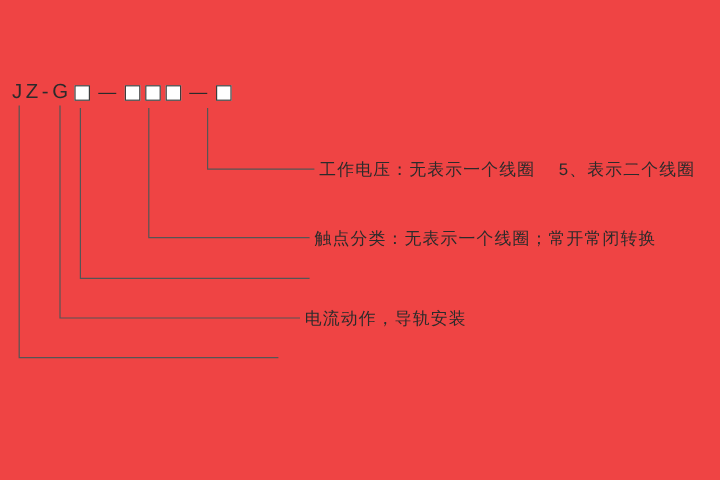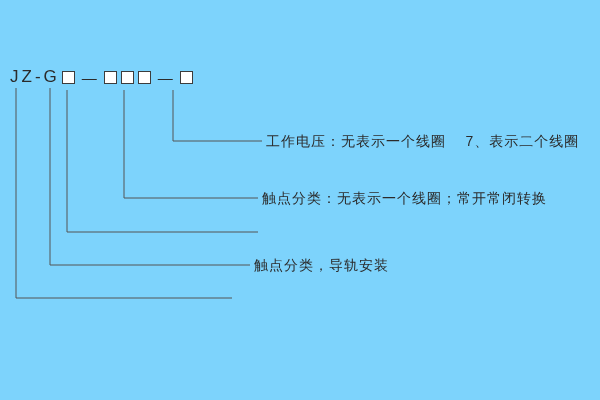--- a/index.html
+++ b/index.html
@@ -1,19 +1,19 @@
 <!DOCTYPE html>
 <html><head>
 <meta charset="utf-8">
 <style>
   html,body{margin:0;padding:0;background:#ffffff;}
   .stage{
     position:relative;
     width:600px;height:400px;
-    background:#7dd3fc;
+    background:#ef4444;
     font-family:"Liberation Sans","DejaVu Sans",sans-serif;
     color:#2b2b2b;
     overflow:hidden;
   }
   .model-code{
     position:absolute;
     left:10px;top:66px;
     height:22px;
     display:flex;
     align-items:center;
@@ -72,17 +72,17 @@
   </div>
 
   <svg class="lines" width="600" height="400" viewBox="0 0 600 400">
     <polyline points="173,90 173,141 262,141" fill="none" stroke="#555555" stroke-width="1"></polyline>
     <polyline points="124,90 124,198 258,198" fill="none" stroke="#555555" stroke-width="1"></polyline>
     <polyline points="67,90 67,232 258,232" fill="none" stroke="#555555" stroke-width="1"></polyline>
     <polyline points="50,88 50,265 250,265" fill="none" stroke="#555555" stroke-width="1"></polyline>
     <polyline points="16,88 16,298 232,298" fill="none" stroke="#555555" stroke-width="1"></polyline>
   </svg>
 
-  <div class="label lbl-wv1">工作电压：无表示一个线圈    7、表示二个线圈</div>
+  <div class="label lbl-wv1">工作电压：无表示一个线圈    5、表示二个线圈</div>
   <div class="label lbl-contact">触点分类：无表示一个线圈；常开常闭转换</div>
-  <div class="label lbl-housing">触点分类，导轨安装</div>
+  <div class="label lbl-housing">电流动作，导轨安装</div>
 
 </div>
 
 </body></html>

